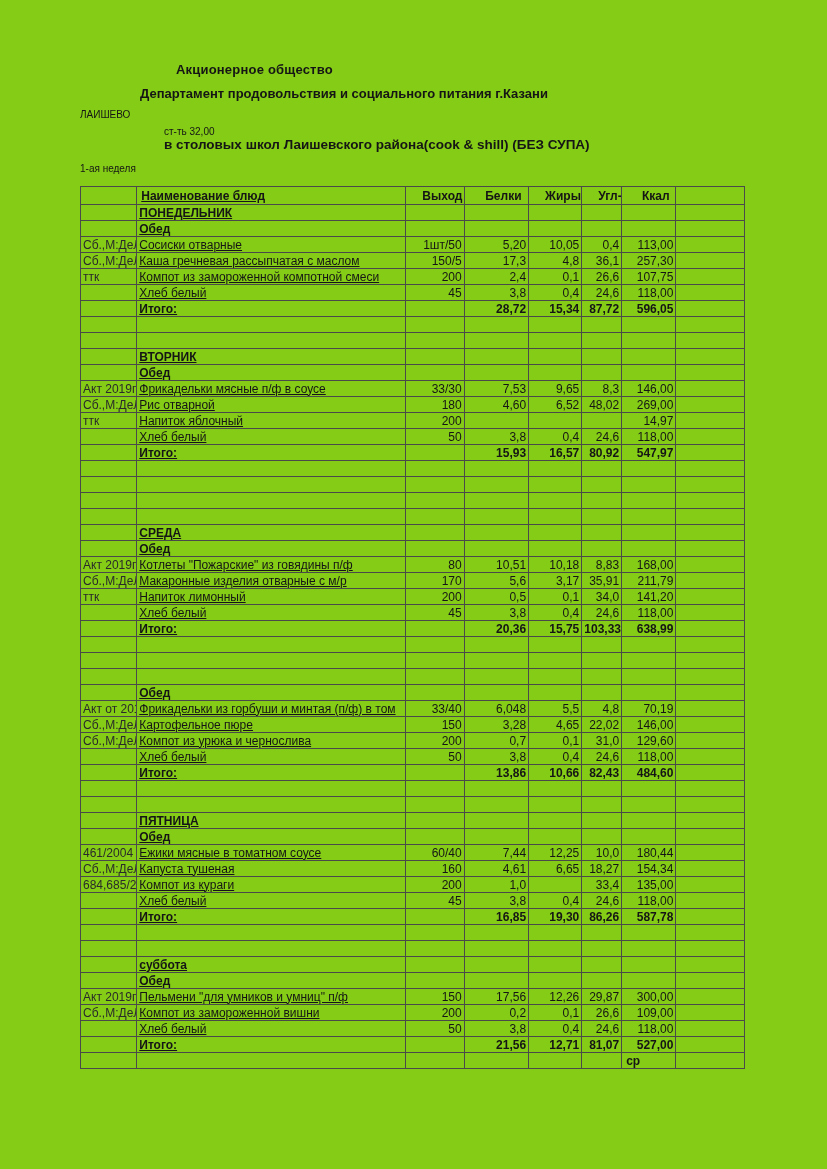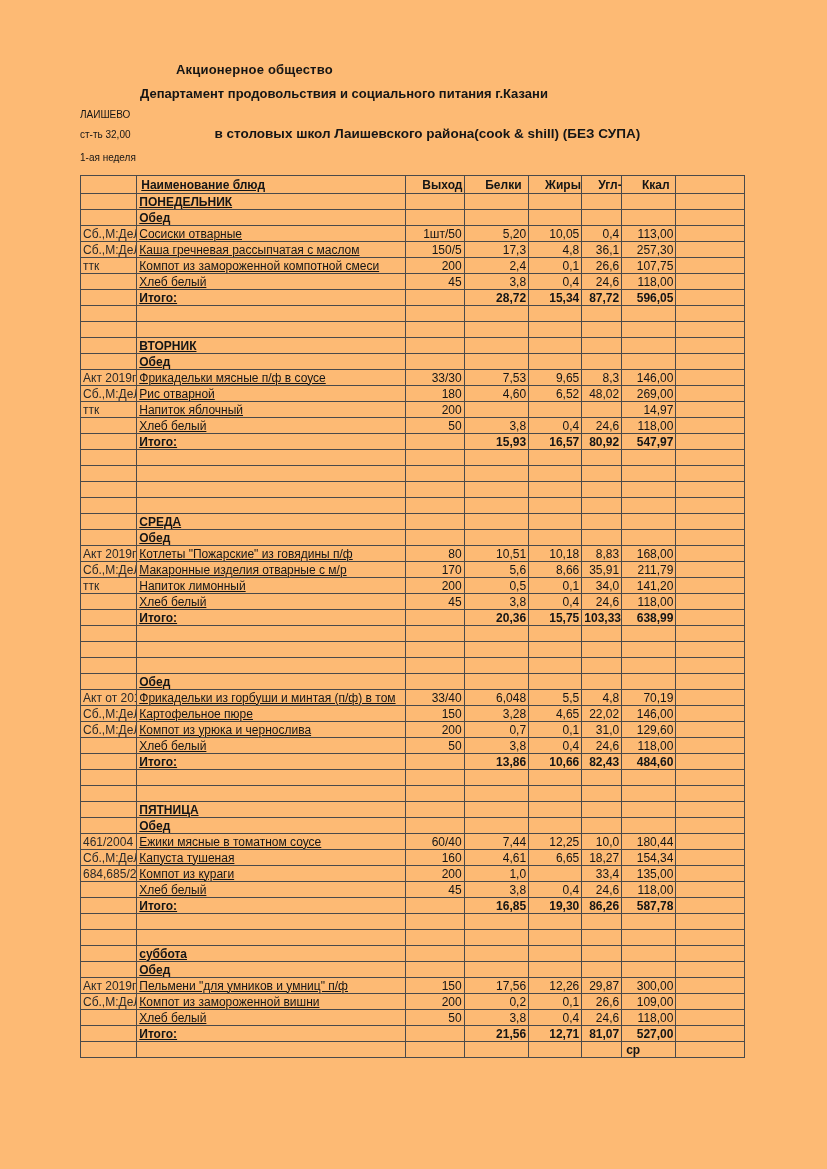--- a/index.html
+++ b/index.html
@@ -6,29 +6,29 @@
   html, body { margin: 0; padding: 0; }
   body {
     width: 827px; height: 1169px;
     background: #f4f4f2;
     font-family: "Liberation Sans", sans-serif;
     color: #151515;
   }
   .page {
     position: relative;
     width: 827px; height: 1169px;
-    background: #fdba74;
+    background: #84cc16;
     overflow: hidden;
     padding-top: 62px;
   }
   
   .hdr-line1 { margin-left: 176px; font-size: 13px; font-weight: 700; letter-spacing: .2px; }
   .hdr-line2 { margin-left: 140px; margin-top: 9px; font-size: 13px; font-weight: 700; }
   .hdr-line3 { margin-left: 80px;  margin-top: 8px; display: flex; align-items: baseline; }
-  .hdr-line4 { margin-left: 80px;  margin-top: 6px; display: flex; align-items: baseline; }
+  .hdr-line4 { margin-left: 80px;  margin-top: 6px; display: flex; align-items: baseline; flex-direction: column; }
   .hdr-line5 { margin-left: 80px;  margin-top: 6px; }
   .side-label { font-size: 10px; font-weight: 400; white-space: nowrap; }
   .hdr-sub1 { font-size: 13.5px; font-weight: 700; margin-left: 16px; white-space: nowrap; }
   .hdr-sub2 { font-size: 13.5px; font-weight: 700; margin-left: 84px; white-space: nowrap; }
 
   
   table.menu {
     border-collapse: collapse;
     table-layout: fixed;
     width: 665px;
@@ -335,21 +335,21 @@
           <td class="col-fat">10,18</td>
           <td class="col-carbs">8,83</td>
           <td class="col-kcal">168,00</td>
           <td class="col-extra"></td>
         </tr>
         <tr class="row-dish">
           <td class="col-ref">Сб.,М:ДеЛи,п</td>
           <td class="col-name">Макаронные изделия отварные с м/р</td>
           <td class="col-out">170</td>
           <td class="col-protein">5,6</td>
-          <td class="col-fat">8,66</td>
+          <td class="col-fat">3,17</td>
           <td class="col-carbs">35,91</td>
           <td class="col-kcal">211,79</td>
           <td class="col-extra"></td>
         </tr>
         <tr class="row-dish">
           <td class="col-ref">ттк</td>
           <td class="col-name">Напиток лимонный</td>
           <td class="col-out">200</td>
           <td class="col-protein">0,5</td>
           <td class="col-fat">0,1</td>

